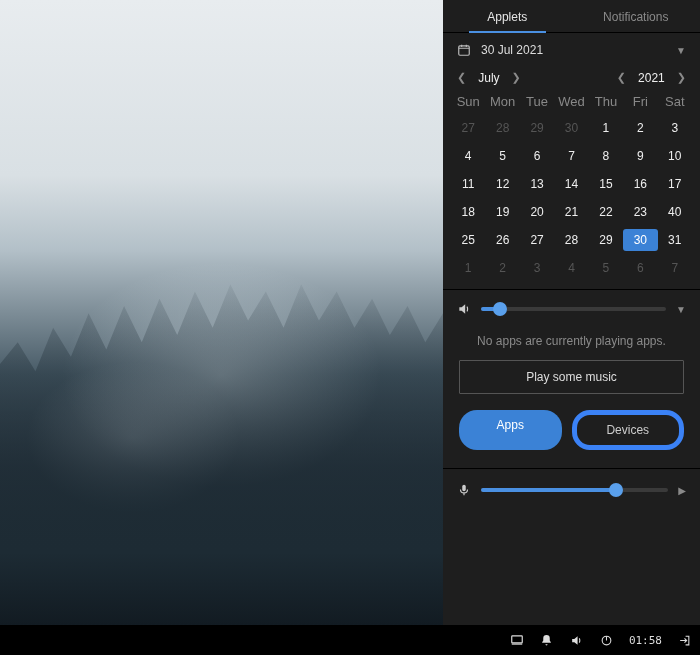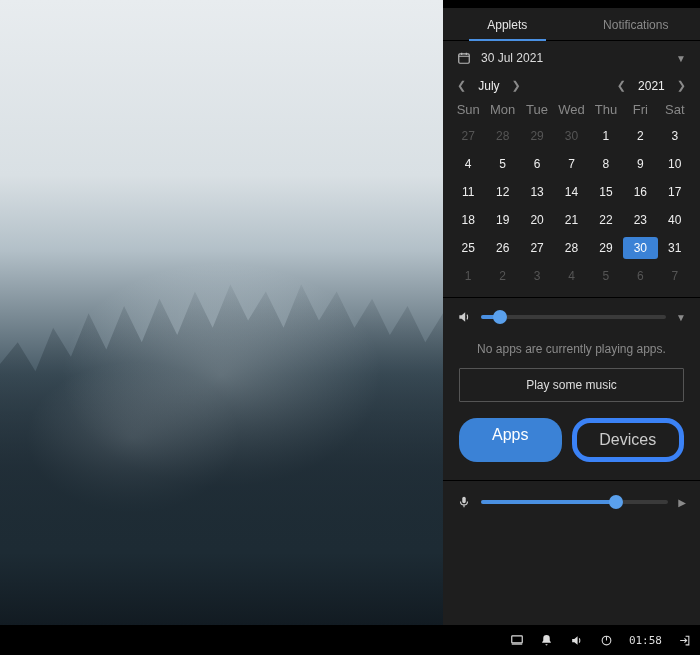--- a/index.html
+++ b/index.html
@@ -6,21 +6,21 @@
   body { width: 700px; height: 655px; overflow: hidden; background: #000; position: relative; }
   .desktop { position: absolute; top: 0; left: 0; width: 443px; height: 625px; background: linear-gradient(to bottom, #e8ecef 0%, #d9e0e4 28%, #b3c0c8 40%, #475a66 60%, #2a3640 75%, #1a242c 100%); }
   .desktop::before { content:""; position:absolute; inset:0; background:
      radial-gradient(ellipse 60% 30% at 50% 60%, rgba(230,240,245,0.45), transparent 60%),
      radial-gradient(ellipse 40% 20% at 30% 70%, rgba(220,230,238,0.4), transparent 60%);
   }
   .desktop::after { content:""; position:absolute; left:0; right:0; bottom:0; height:58%; background:
      linear-gradient(to top, #121b22 0%, #1d2b34 20%, transparent 100%);
      clip-path: polygon(0 28%, 4% 22%, 8% 30%, 12% 18%, 16% 26%, 20% 14%, 24% 24%, 28% 12%, 32% 22%, 36% 10%, 40% 20%, 44% 8%, 48% 18%, 52% 6%, 56% 16%, 60% 8%, 64% 18%, 68% 6%, 72% 16%, 76% 8%, 80% 18%, 84% 10%, 88% 20%, 92% 12%, 96% 22%, 100% 14%, 100% 100%, 0 100%);
   }
-  .panel { position: absolute; top: 8px; right: 0; width: 257px; height: 625px; background: #1e1e1e; color: #ccc; font-size: 12px; display:flex; flex-direction:column; }
+  .panel { position: absolute; top: 0; right: 0; width: 257px; height: 625px; background: #1e1e1e; color: #ccc; font-size: 12px; display:flex; flex-direction:column; }
   .tabs { display:flex; border-bottom:1px solid #000; }
   .tab { flex:1; text-align:center; padding:10px 0 8px; color:#8a8a8a; cursor:pointer; position:relative; }
   .tab.active { color:#e5e5e5; }
   .tab.active::after { content:""; position:absolute; left:20%; right:20%; bottom:-1px; height:2px; background:#4a90e2; }
   .date-row { display:flex; align-items:center; padding:10px 14px 6px; gap:10px; color:#ddd; }
   .date-row .spacer { flex:1; }
   .cal { padding: 2px 8px 10px; }
   .cal-head { display:flex; align-items:center; justify-content:space-between; padding:4px 2px 8px; }
   .cal-head .month-nav, .cal-head .year-nav { display:flex; align-items:center; gap:8px; }
   .chev { color:#8a8a8a; cursor:pointer; font-size:11px; padding:2px 4px; }
@@ -31,21 +31,21 @@
   .day.muted { color:#555; }
   .day.sel { background:#3b82d6; color:#fff; }
   .section { border-top:1px solid #000; padding:12px 14px; }
   .vol-row { display:flex; align-items:center; gap:10px; }
   .slider { flex:1; height:4px; background:#3a3a3a; border-radius:2px; position:relative; }
   .slider .fill { position:absolute; left:0; top:0; bottom:0; background:#4a90e2; border-radius:2px; }
   .slider .thumb { position:absolute; top:50%; width:14px; height:14px; background:#5aa0ec; border-radius:50%; transform:translate(-50%,-50%); }
   .noapps { text-align:center; color:#8a8a8a; padding:18px 4px 12px; font-size:12px; }
   .play-btn { border:1px solid #555; border-radius:1px; text-align:center; padding:9px 0; color:#ddd; cursor:pointer; margin:0 2px 16px; }
   .pill-row { display:flex; gap:10px; margin:0 2px 6px; }
-  .pill { flex:1; text-align:center; padding:8px 0; border-radius:18px; font-size:16px; cursor:pointer; }
+  .pill { flex:1; text-align:center; padding:8px 0; border-radius:18px; font-size:12px; cursor:pointer; }
   .pill.primary { background:#3b82d6; color:#fff; }
   .pill.secondary { border:5px solid #3b82f6; color:#ccc; }
   .mic-row { display:flex; align-items:center; gap:10px; padding-top:2px; }
   .tri { color:#8a8a8a; font-size:10px; }
   .taskbar { position:absolute; left:0; right:0; bottom:0; height:30px; background:#000; display:flex; align-items:center; justify-content:flex-end; padding:0 8px; gap:14px; color:#ddd; font-size:11px; }
   .tb-icon { display:inline-flex; align-items:center; justify-content:center; width:16px; height:16px; cursor:pointer; }
   svg { display:block; }
 </style>
 </head>
 <body>

